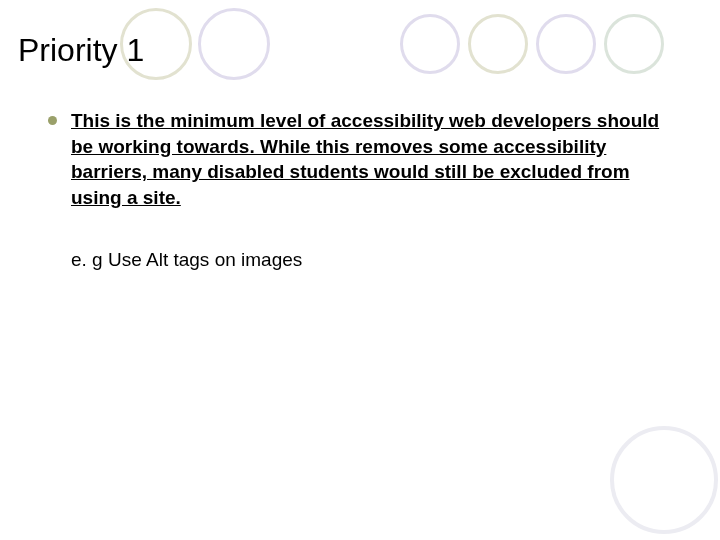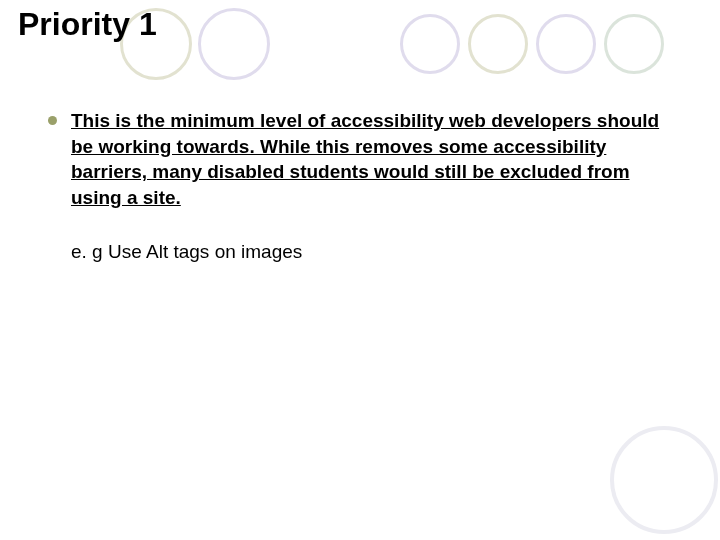--- a/index.html
+++ b/index.html
@@ -14,23 +14,23 @@
     position: relative;
   }
   .circle {
     position: absolute;
     border-radius: 50%;
     box-sizing: border-box;
   }
   .slide-title {
     position: absolute;
     left: 18px;
-    top: 6px;
+    top: 32px;
     font-size: 32px;
-    font-weight: bold;
+    font-weight: normal;
     font-family: Arial, Helvetica, sans-serif;
     text-align: center;
   }
   .body-area {
     position: absolute;
     left: 48px;
     top: 108px;
     width: 620px;
   }
   .bullet-item {
@@ -50,21 +50,21 @@
   .bullet-text {
     font-size: 19px;
     line-height: 1.35;
     font-weight: bold;
     text-decoration: underline;
   }
   .example-text {
     font-size: 19px;
     line-height: 1.35;
     margin-left: 23px;
-    margin-top: 28px;
+    margin-top: 36px;
     font-weight: normal;
   }
 </style>
 </head>
 <body>
 
 <div id="circles-container">
     <div class="circle" style="left: 120px; top: 8px; width: 72px; height: 72px; border: 3px solid rgb(226, 226, 208);"></div>
     <div class="circle" style="left: 198px; top: 8px; width: 72px; height: 72px; border: 3px solid rgb(224, 220, 237);"></div>
     <div class="circle" style="left: 400px; top: 14px; width: 60px; height: 60px; border: 3px solid rgb(224, 220, 237);"></div>

